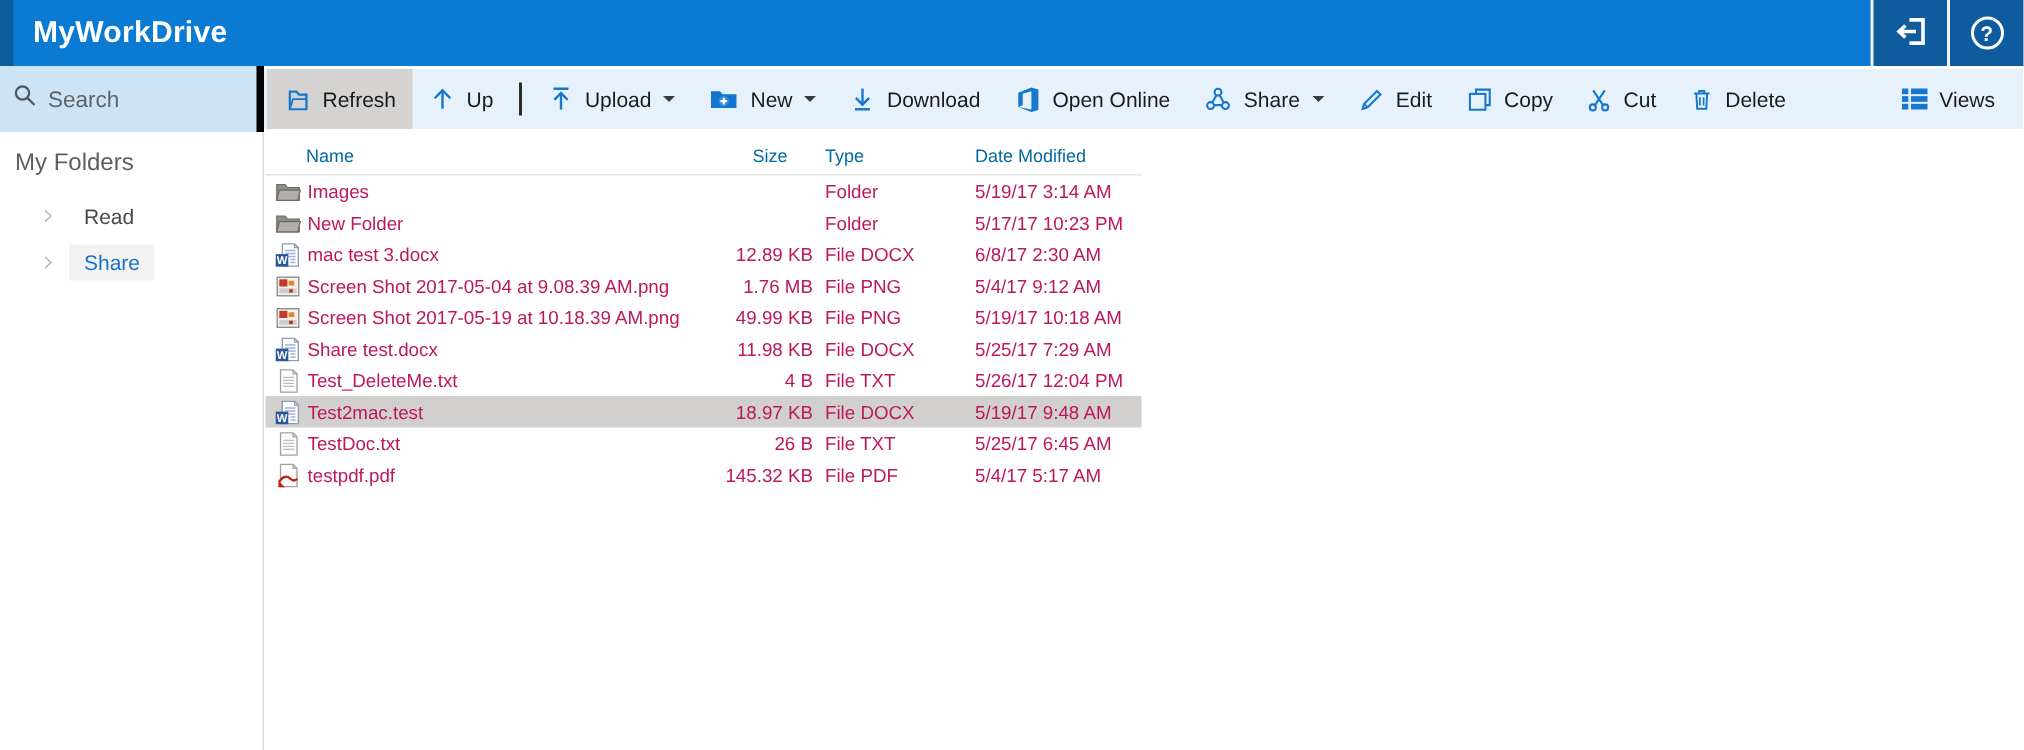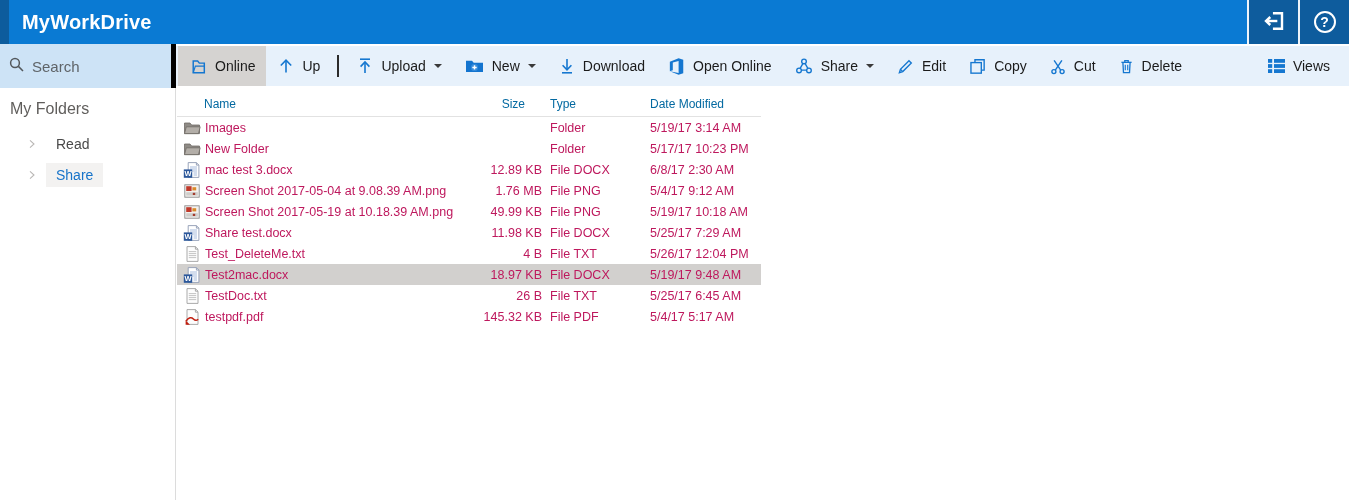--- a/index.html
+++ b/index.html
@@ -93,21 +93,21 @@
     </div>
     <div class="toolbar" id="toolbar">
 
       <button class="tb-btn selected">
           <span class="icon">
             <svg width="19" height="19" viewBox="0 0 18 18">
               <path d="M4 15 V3.8 H8.2 L9.8 5.8 H14.5 V15 Z" fill="none" stroke="#1577d0" stroke-width="1.4"></path>
               <path d="M4 15 L6 8.6 H14.5" fill="none" stroke="#1577d0" stroke-width="1.1"></path>
             </svg>
           </span>
-          <span>Online</span>
+          <span>Refresh</span>
         </button>
         <button class="tb-btn">
           <span class="icon">
             <svg width="18" height="18" viewBox="0 0 18 18">
               <path d="M9 15.5 V3.5" stroke="#1577d0" stroke-width="1.6" fill="none"></path>
               <path d="M3.8 8.5 L9 3.2 L14.2 8.5" stroke="#1577d0" stroke-width="1.6" fill="none"></path>
             </svg>
           </span>
           <span>Up</span>
         </button>
@@ -351,21 +351,21 @@
             <div class="trow selected">
               <span class="ficon">
                 <svg width="18" height="18" viewBox="0 0 18 18">
                   <path d="M5.2 1.6 H13.4 L15.9 4.1 V16.4 H5.2 Z" fill="#fff" stroke="#8f9bb3" stroke-width="0.9"></path>
                   <path d="M13.4 1.6 V4.1 H15.9" fill="none" stroke="#8f9bb3" stroke-width="0.9"></path>
                   <path d="M7 6 H14 M7 8 H14 M7 10 H14 M10.6 12 H14 M10.6 14 H14" stroke="#9db3d8" stroke-width="0.9"></path>
                   <rect x="0.8" y="8.4" width="8.4" height="8.4" fill="#2b579a"></rect>
                   <text x="5" y="15" font-size="7.5" font-weight="bold" fill="#fff" text-anchor="middle" font-family="Liberation Sans, sans-serif">W</text>
                 </svg>
               </span>
-     <span class="cell cell-name">Test2mac.docx</span>
+     <span class="cell cell-name">Test2mac.test</span>
      <span class="cell cell-size">18.97 KB</span>
      <span class="cell cell-type">File DOCX</span>
      <span class="cell cell-date">5/19/17 9:48 AM</span>
             </div>
             <div class="trow">
               <span class="ficon">
                 <svg width="18" height="18" viewBox="0 0 18 18">
                   <path d="M4 1.6 H12.4 L15 4.2 V16.4 H4 Z" fill="#fdfdfd" stroke="#a0a0a0" stroke-width="0.9"></path>
                   <path d="M12.4 1.6 V4.2 H15" fill="none" stroke="#a0a0a0" stroke-width="0.9"></path>
                   <path d="M5.8 6.6 H13.2 M5.8 8.6 H13.2 M5.8 10.6 H13.2 M5.8 12.6 H13.2" stroke="#bcbcbc" stroke-width="0.9"></path>

